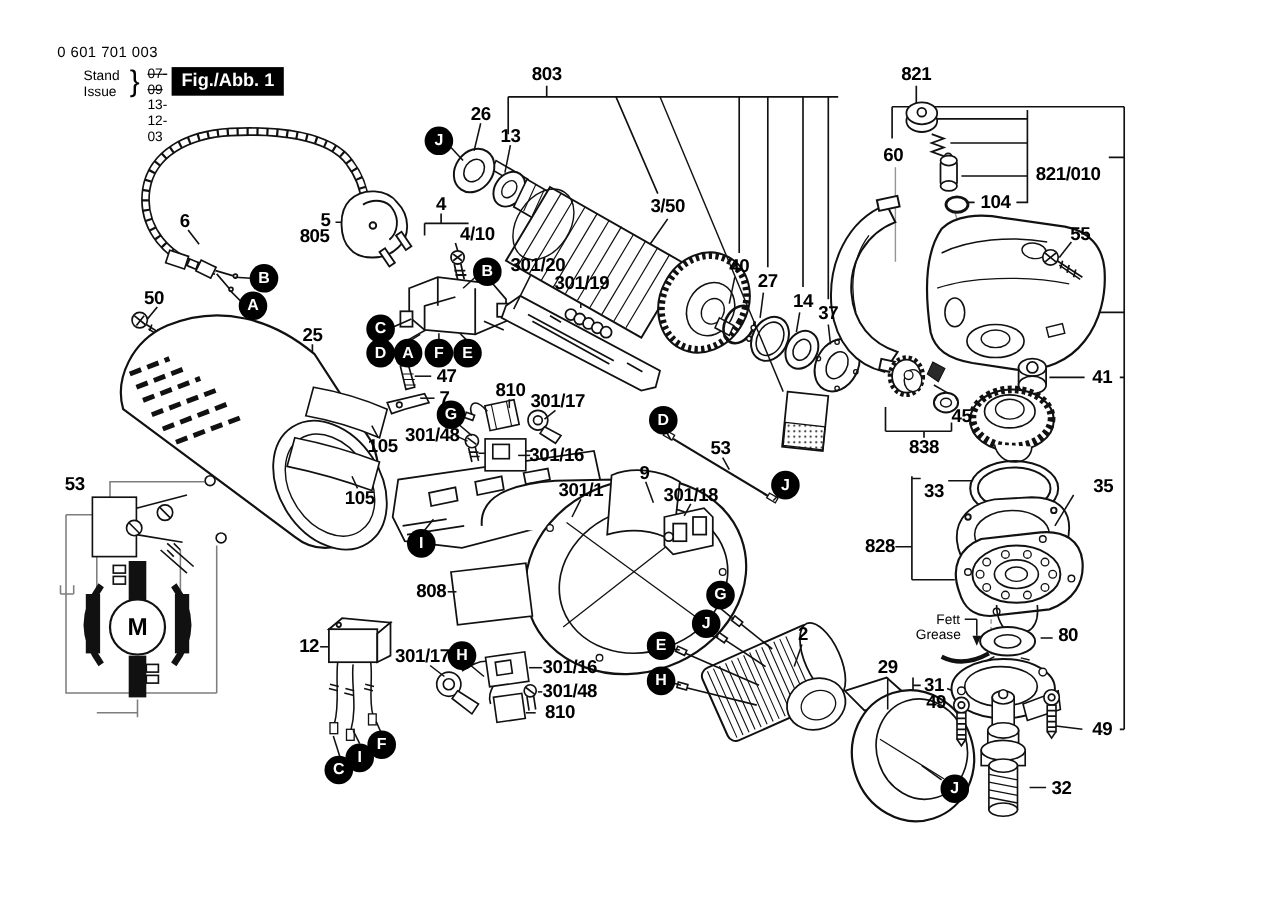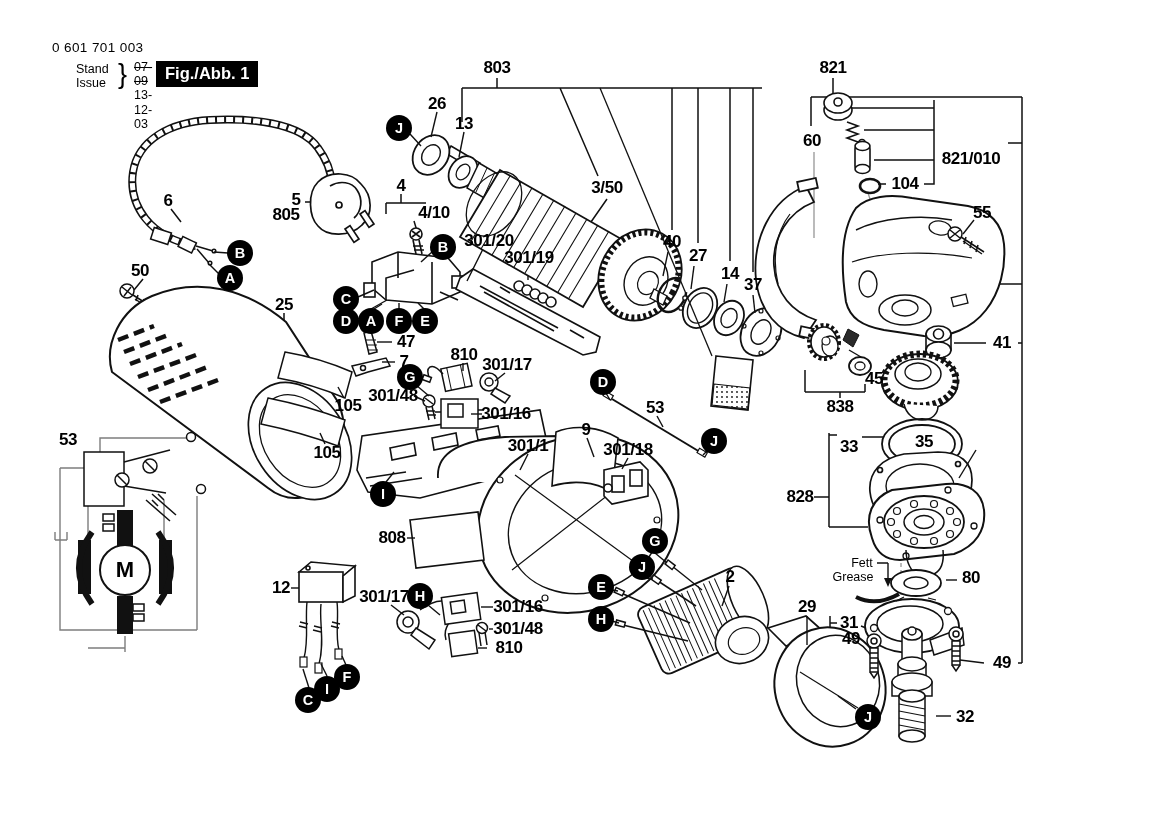--- a/index.html
+++ b/index.html
@@ -591,21 +591,21 @@
       <div class="plabel" style="left: 384px; top: 597px;">301/17</div>
       <div class="plabel" style="left: 518px; top: 607px;">301/16</div>
       <div class="plabel" style="left: 518px; top: 629px;">301/48</div>
       <div class="plabel" style="left: 509px; top: 648px;">810</div>
       <div class="plabel" style="left: 730px; top: 577px;">2</div>
       <div class="plabel" style="left: 807px; top: 607px;">29</div>
       <div class="plabel" style="left: 840px; top: 407px;">838</div>
       <div class="plabel" style="left: 874px; top: 379px;">45</div>
       <div class="plabel" style="left: 1002px; top: 343px;">41</div>
       <div class="plabel" style="left: 849px; top: 435px; margin-top: 12px;">33</div>
-      <div class="plabel" style="left: 924px; top: 442px;">35</div>
+      <div class="plabel" style="left: 1003px; top: 442px;">35</div>
       <div class="plabel" style="left: 800px; top: 497px;">828</div>
       <div class="plabel small" style="left: 862px; top: 563px;">Fett</div>
       <div class="plabel small" style="left: 853px; top: 577px;">Grease</div>
       <div class="plabel" style="left: 971px; top: 578px;">80</div>
       <div class="plabel" style="left: 849px; top: 623px;">31</div>
       <div class="plabel" style="left: 851px; top: 639px;">49</div>
       <div class="plabel" style="left: 1002px; top: 663px;">49</div>
       <div class="plabel" style="left: 965px; top: 717px;">32</div>
     </div>
   <div>

